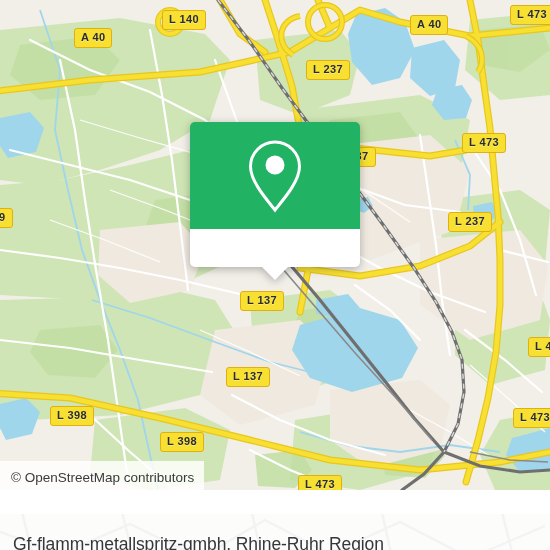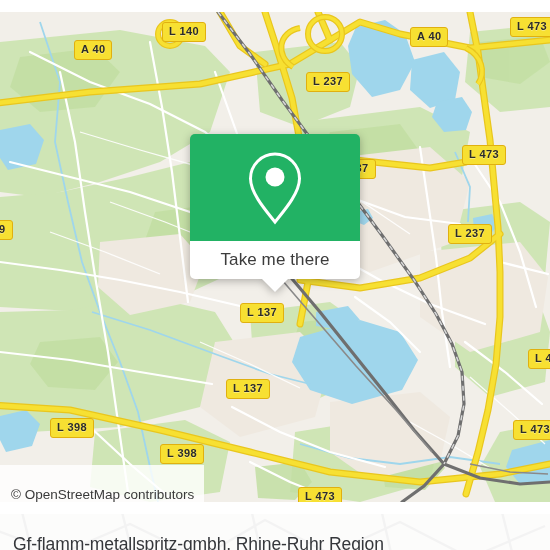--- a/index.html
+++ b/index.html
@@ -20,21 +20,20 @@
     overflow: hidden;
   }
 
   
   #map-area {
     position: absolute;
     left: 0; top: 0;
     width: 550px; height: 490px;
     overflow: hidden;
     background: #bef264;
-    margin-top: 12px;
   }
   #map-svg { position: absolute; left: 0; top: 0; display: block; }
 
   
   .shield {
     position: absolute;
     background: #f7e032;
     border: 1.5px solid #e0b010;
     border-radius: 3px;
     color: #2c2c2c;
@@ -94,23 +93,23 @@
     border-right: 14px solid transparent;
     border-top: 14px solid #ffffff;
   }
 
   
   #attribution-bar {
     position: absolute;
     left: 0;
     bottom: 0;
     height: 25px;
-    padding: 12px 10px 0 11px;
-    display: flex;
-    align-items: flex-end;
+    padding: 4px 10px 0 11px;
+    display: flex;
+    align-items: center;
     background: rgba(255,255,255,0.82);
     z-index: 30;
   }
   #attribution-text {
     font-size: 13.5px;
     color: #3a3a3a;
     font-family: "Liberation Sans", sans-serif;
     white-space: nowrap;
   }
 
@@ -331,21 +330,20 @@
     <div id="popup-card">
       <div id="popup-green">
         <span id="popup-pin-icon">
           <svg width="66" height="80" viewBox="0 0 66 80">
             <path d="M33 6 C19.5 6 8.5 17 8.5 30.5 C8.5 46 26 65 33 74 C40 65 57.5 46 57.5 30.5 C57.5 17 46.5 6 33 6 Z" fill="none" stroke="#ffffff" stroke-width="3"></path>
             <circle cx="33" cy="29" r="9.5" fill="#ffffff"></circle>
           </svg>
         </span>
       </div>
       <div id="popup-label-bar">
-        <span id="popup-label">Take me there</span>
         <span id="popup-pointer"></span>
       </div>
     </div>
 
     <div id="attribution-bar">
       <span id="attribution-text">© OpenStreetMap contributors</span>
     </div>
   </div>
 
   <div id="footer">

